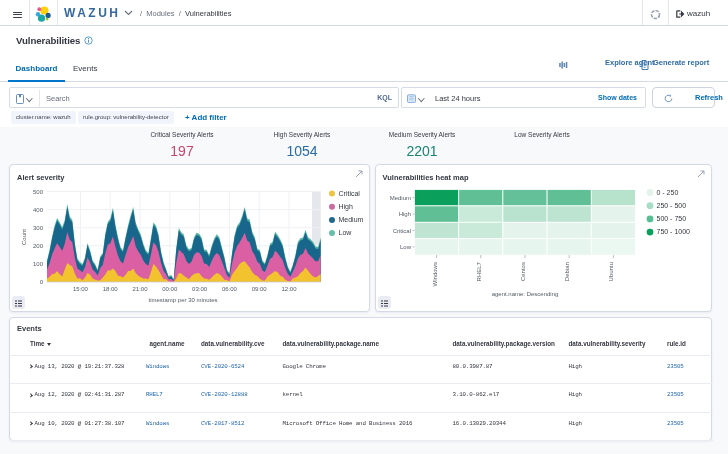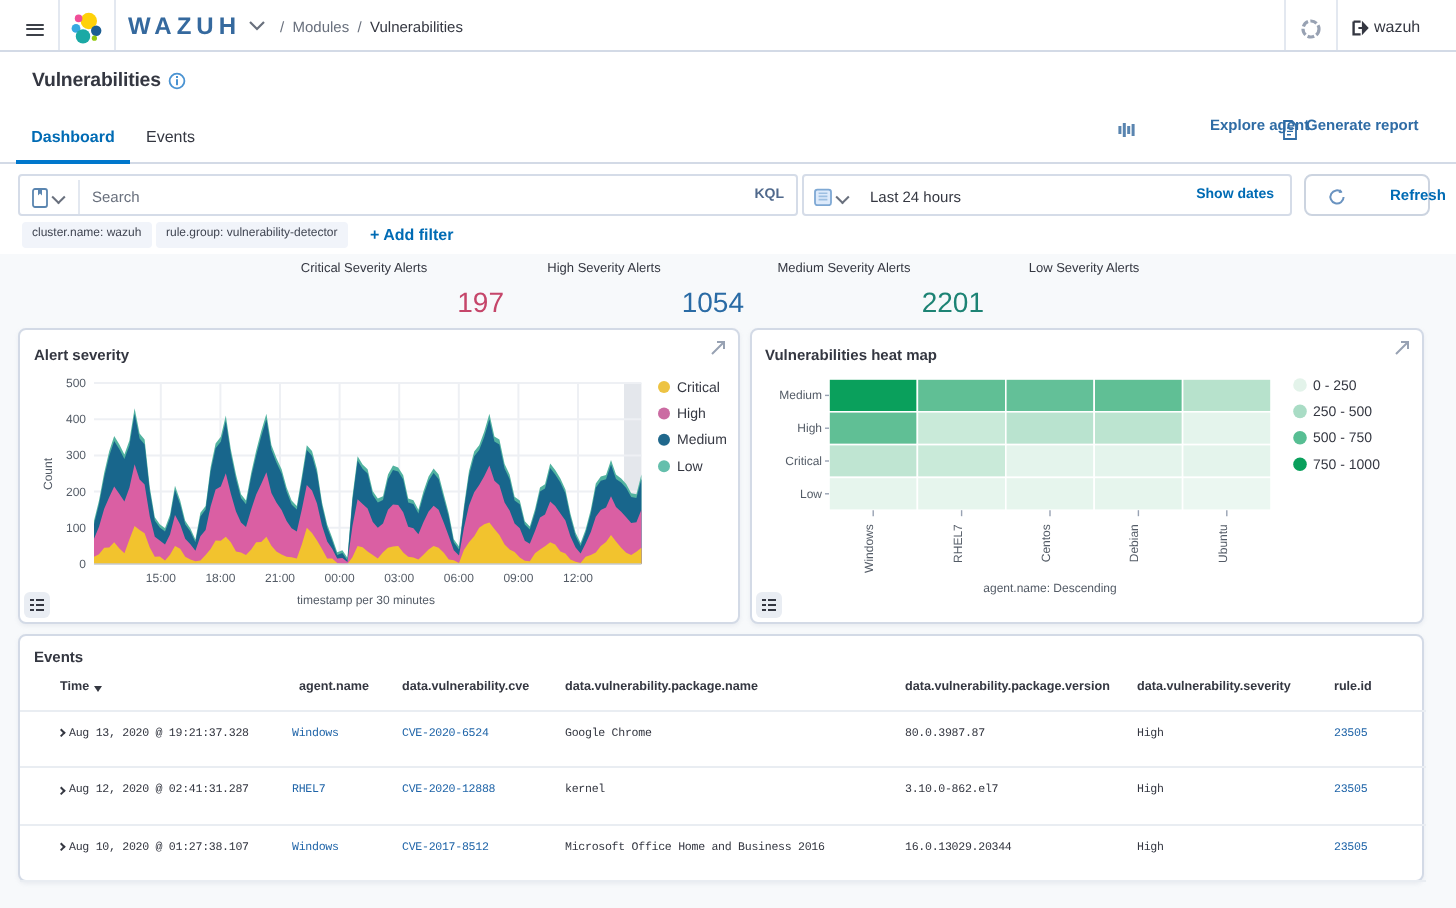--- a/index.html
+++ b/index.html
@@ -42,21 +42,21 @@
 
 
 .chip { position:absolute; top:111px; height:13px; background:#f1f4fa; border-radius:2px;
   font-size:6px; color:#404552; line-height:13px; padding:0 5px; }
 #addfilter { position:absolute; left:185px; top:113px; font-size:8px; font-weight:bold; color:#006bb4; }
 
 
 #dash { position:absolute; left:0; top:127px; width:728px; height:327px; background:#f7f9fb; }
 .stat { position:absolute; top:4px; width:140px; text-align:center; }
 .stat .lab { font-size:6.5px; color:#343741; }
-.stat .num { font-size:14px; margin-top:5px;text-align:right; }
+.stat .num { font-size:14px; margin-top:5px; }
 .panel { position:absolute; background:#fff; border:1px solid #d3dae6; border-radius:4px;
   box-shadow:0 1px 2px rgba(152,162,179,0.15);padding-left:40px; }
 .ptitle { position:absolute; left:7px; top:8px; font-size:7.5px; font-weight:bold; color:#343741; }
 .legbtn { position:absolute; left:2px; bottom:2px; width:13px; height:13px; background:#e9edf3;
   border-radius:3px; }
 .expand { position:absolute; top:5px; }
 </style>
 </head>
 <body>
 <div id="page">

